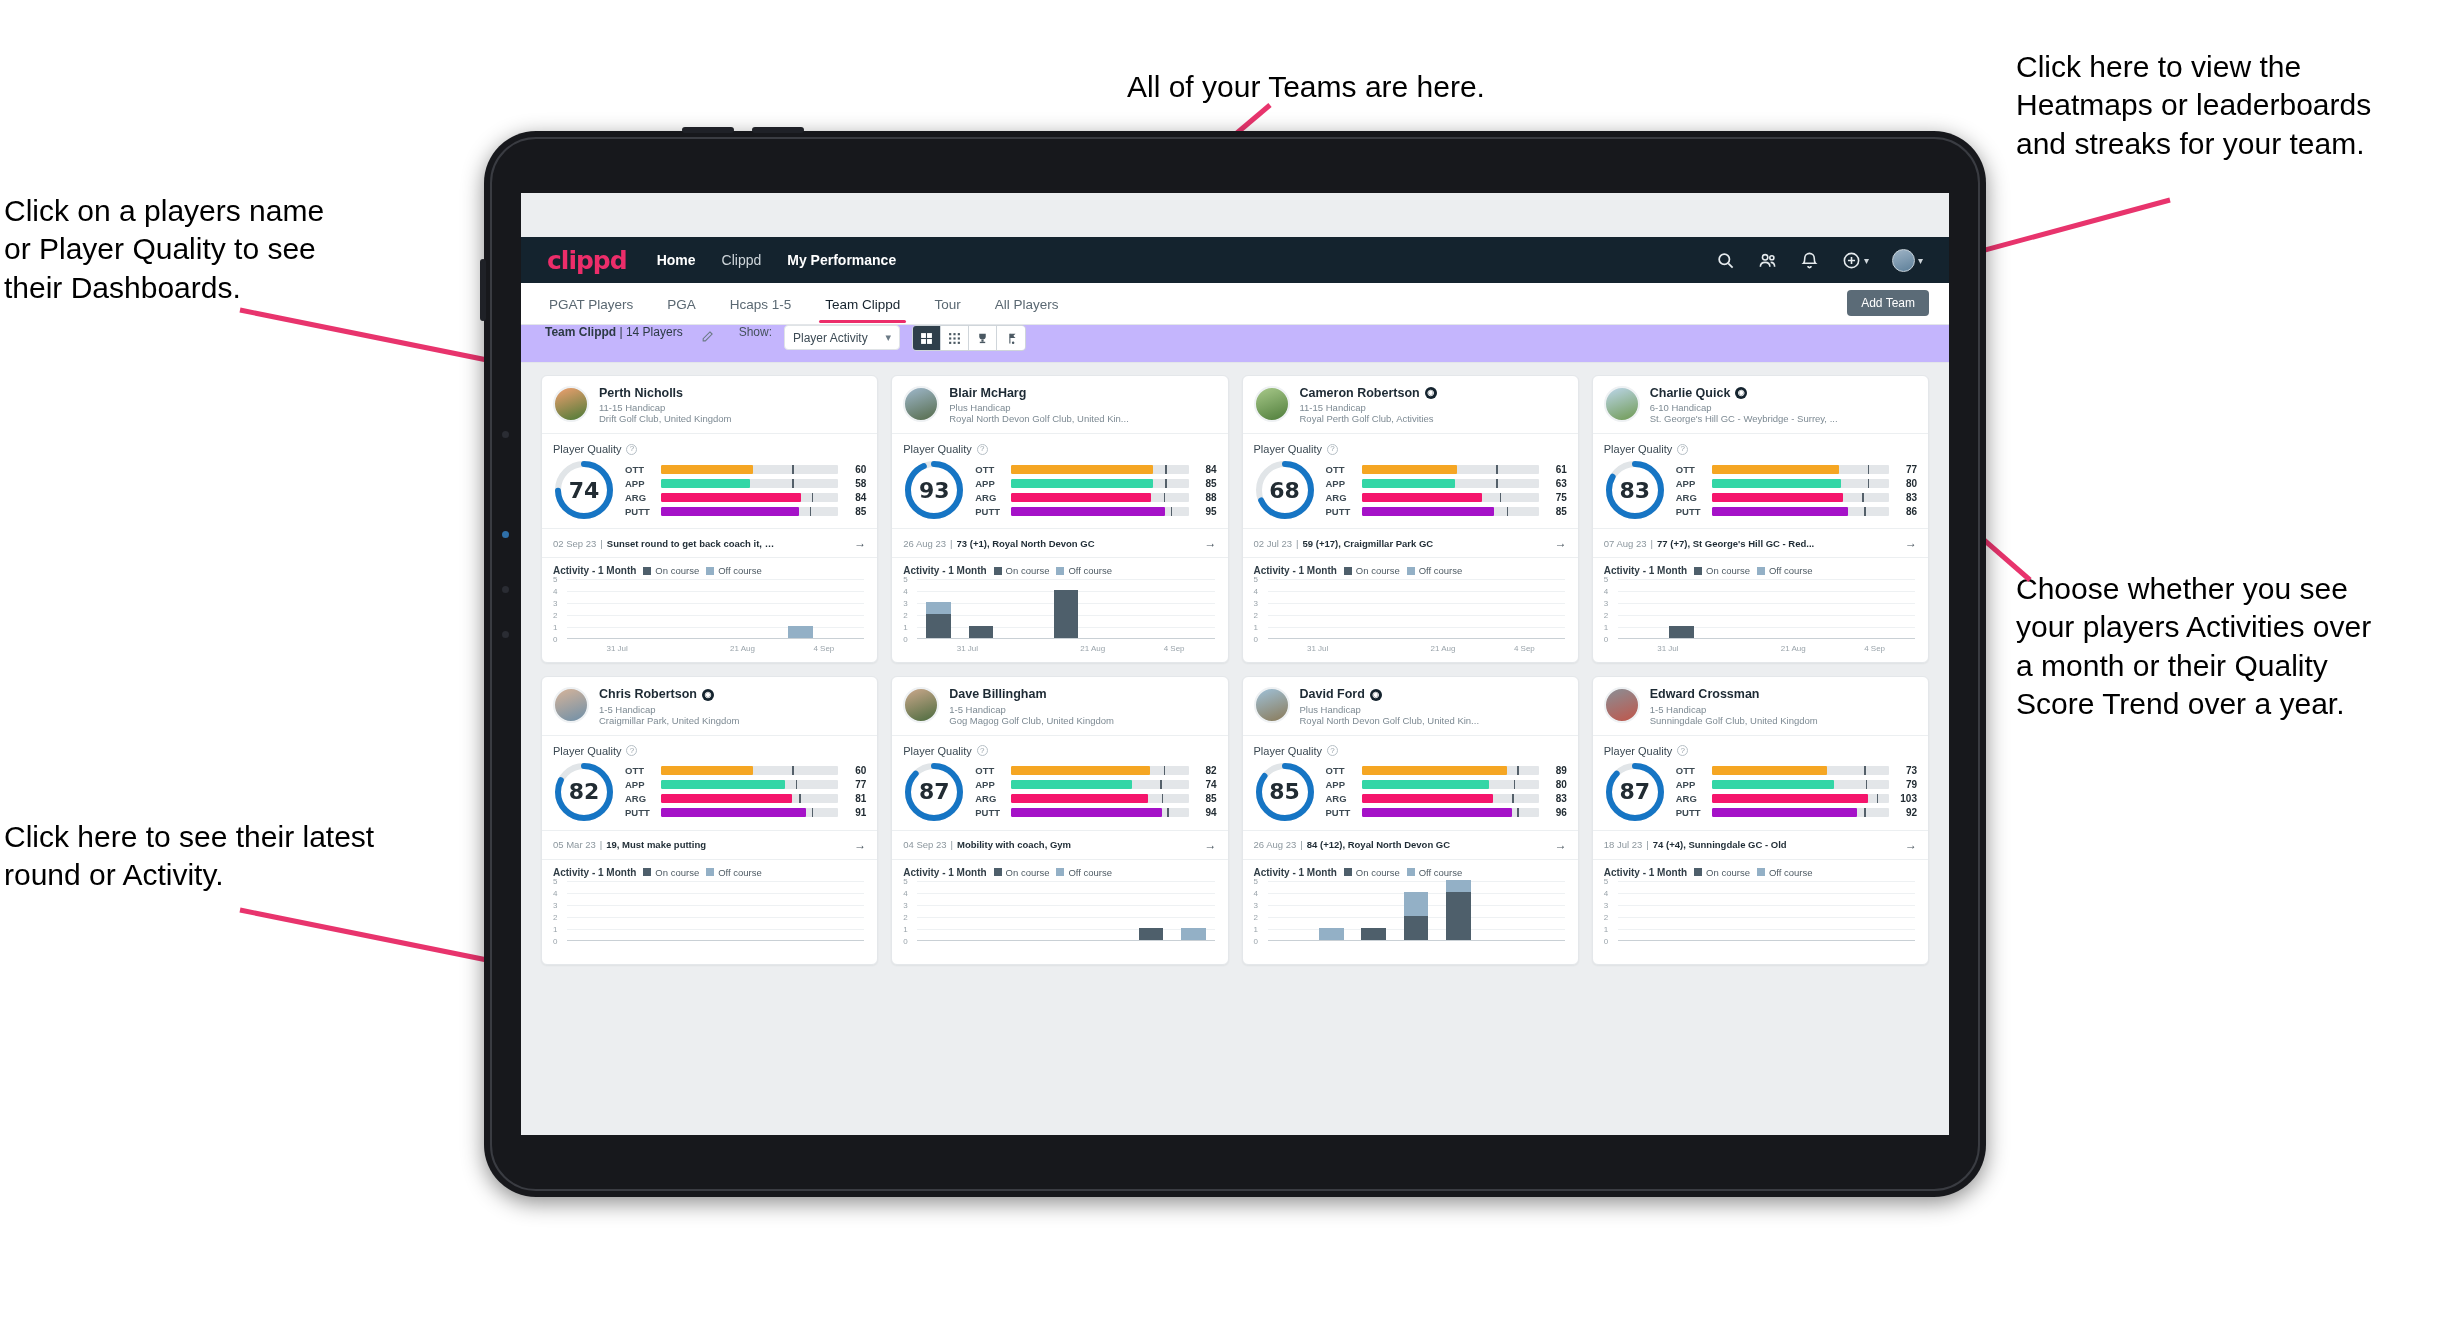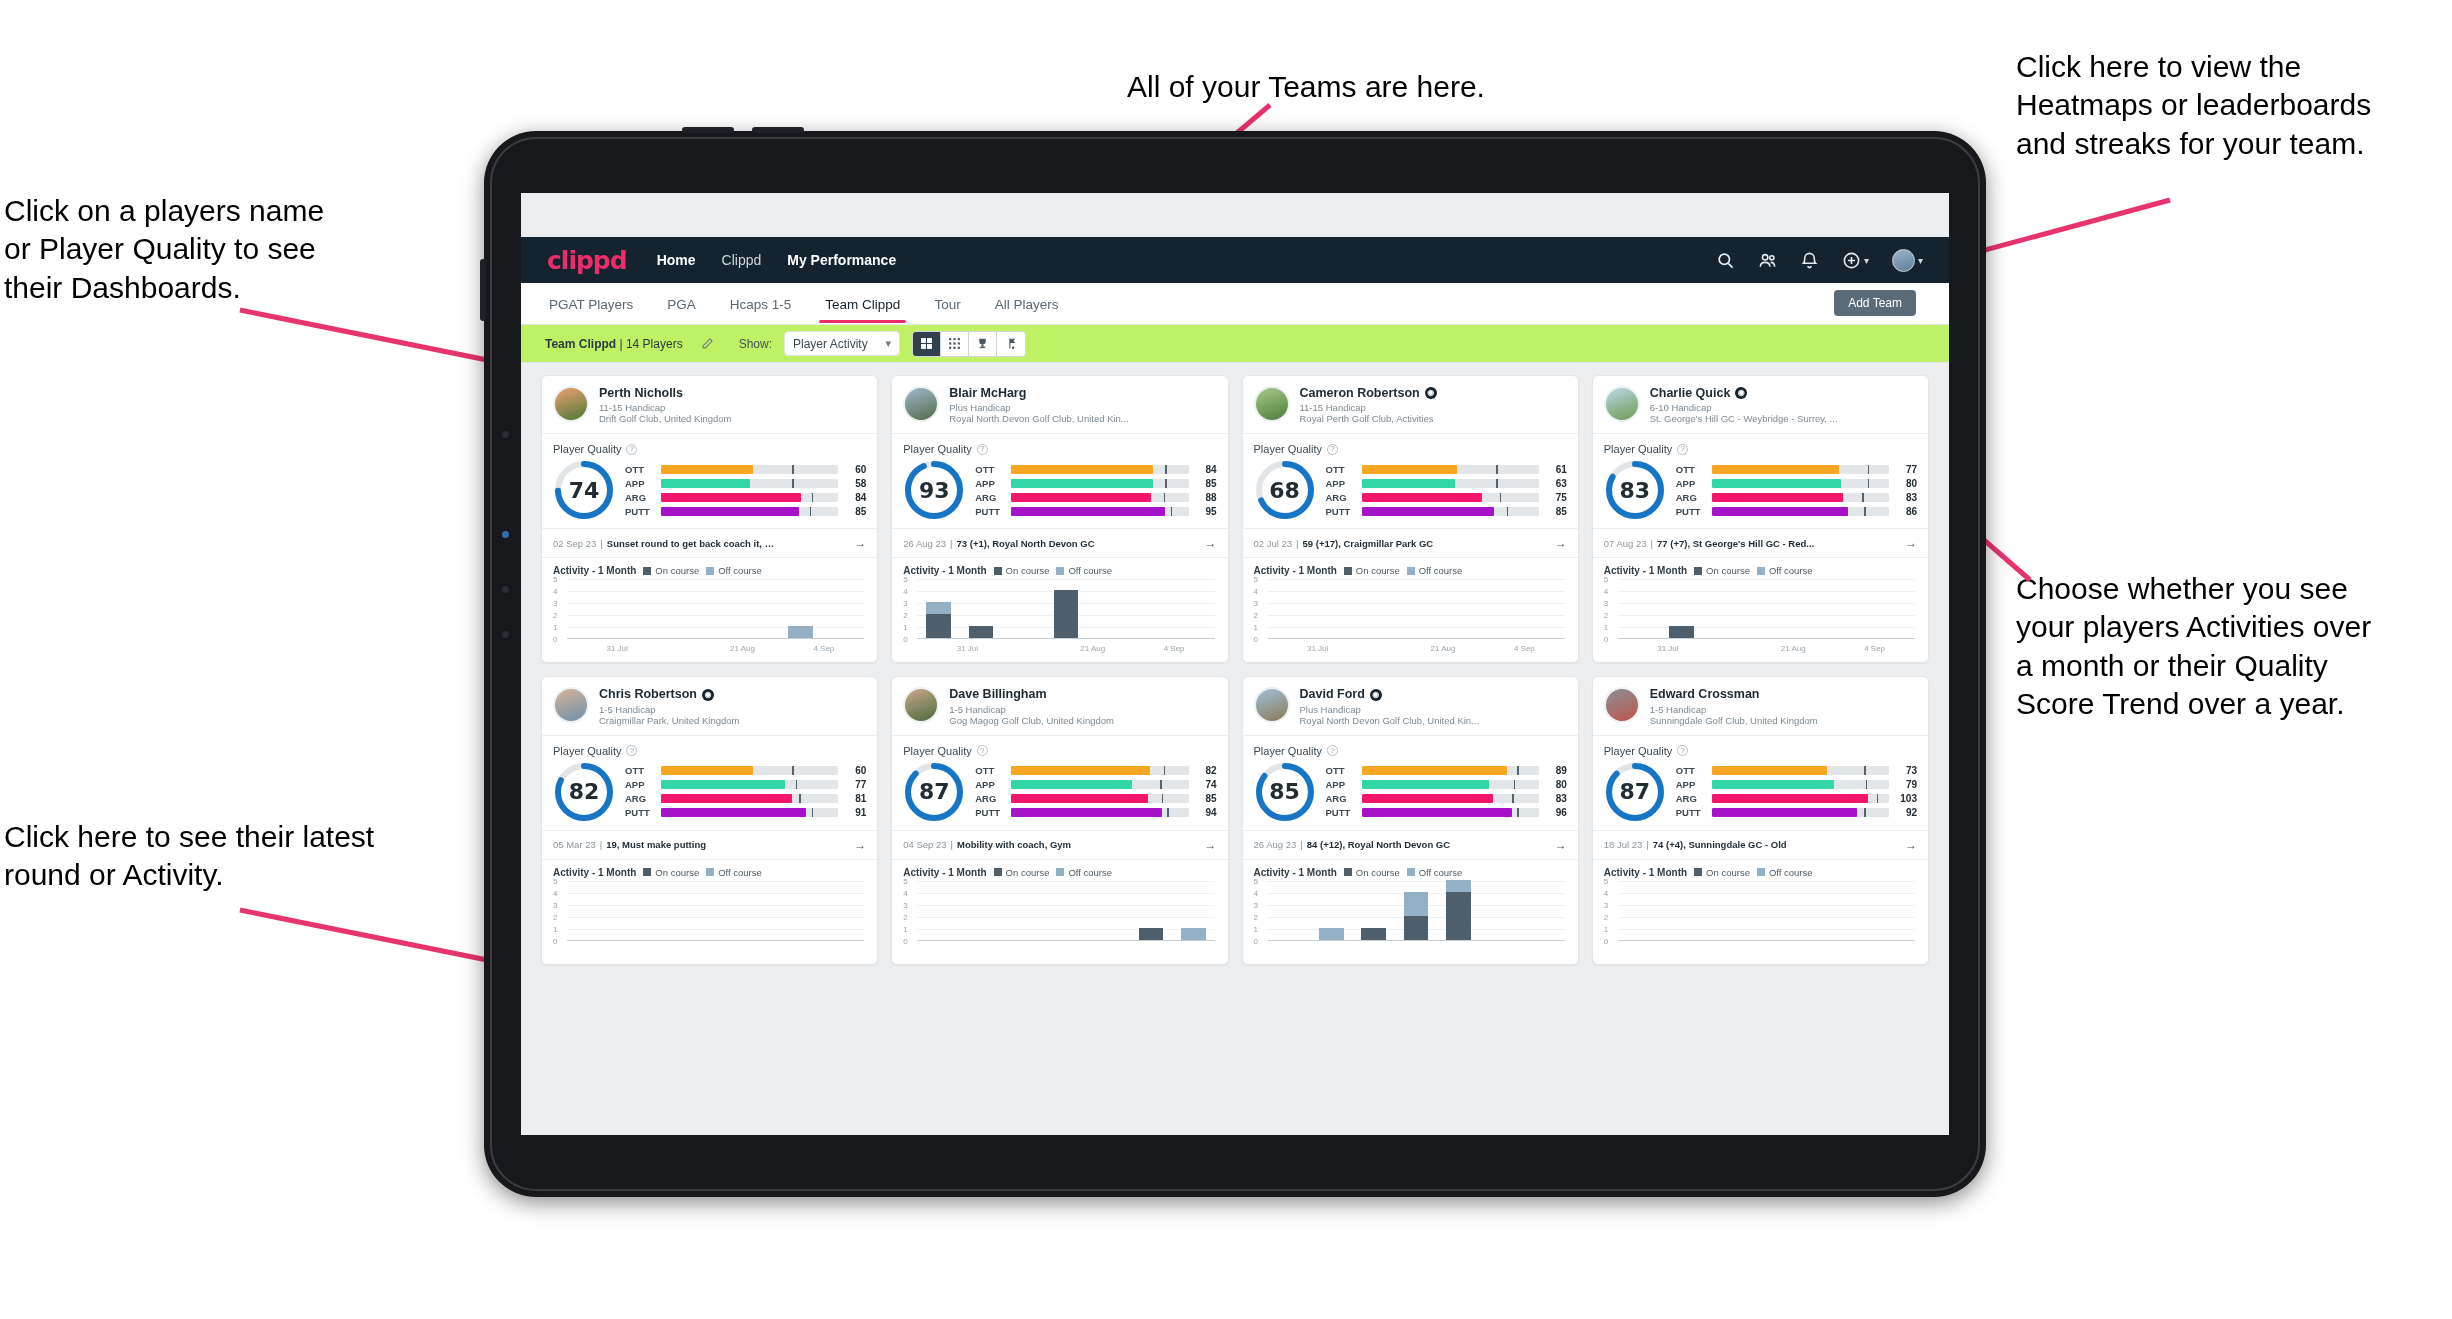--- a/index.html
+++ b/index.html
@@ -34,24 +34,24 @@
     background:linear-gradient(160deg,#9fb4c6,#5d7f99); border:1px solid #c7d2da; }
   .caret { color:#cfd6db; font-size:10px; margin-left:3px; }
 
   .tabsbar { height:42px; background:#ffffff; display:flex; align-items:center;
     padding:0 26px; position:relative; border-bottom:1px solid #e3e6e9; }
   .tab { font-size:13.5px; color:#5a6872; margin-right:30px; padding:12px 2px 11px;
     position:relative; }
   .tab.active { color:#16232e; }
   .tab.active:after { content:""; position:absolute; left:-4px; right:-4px; bottom:0;
     height:3px; background:#ec2d6a; border-radius:2px; }
-  .addteam { position:absolute; right:33px; top:7px; background:#5b6b77; color:#fff;
+  .addteam { position:absolute; right:20px; top:7px; background:#5b6b77; color:#fff;
     font-size:12px; padding:6px 14px; border-radius:4px; }
 
-  .filterbar { height:38px; background:#bef264; display:flex; align-items:center;
+  .filterbar { height:38px; background:#c4b5fd; display:flex; align-items:flex-start;
     padding:0 24px; gap:12px; border-bottom:1px solid #e3e6e9; }
   .teamlabel { font-size:12px; color:#2c3a44; }
   .teamlabel b { font-weight:bold; }
   .pencil { width:26px; height:22px; display:flex; align-items:center;
     justify-content:center; color:#6b7a85; }
   .searchbox { flex:1; max-width:690px; height:25px; background:#ffffff;
     border:1px solid #dfe3e6; border-radius:4px; display:flex; align-items:center;
     padding:0 9px; gap:7px; }
   .searchbox span.ph { color:#aab3ba; font-size:12px; }
   .showlabel { font-size:12px; color:#45525c; margin-left:6px; }

